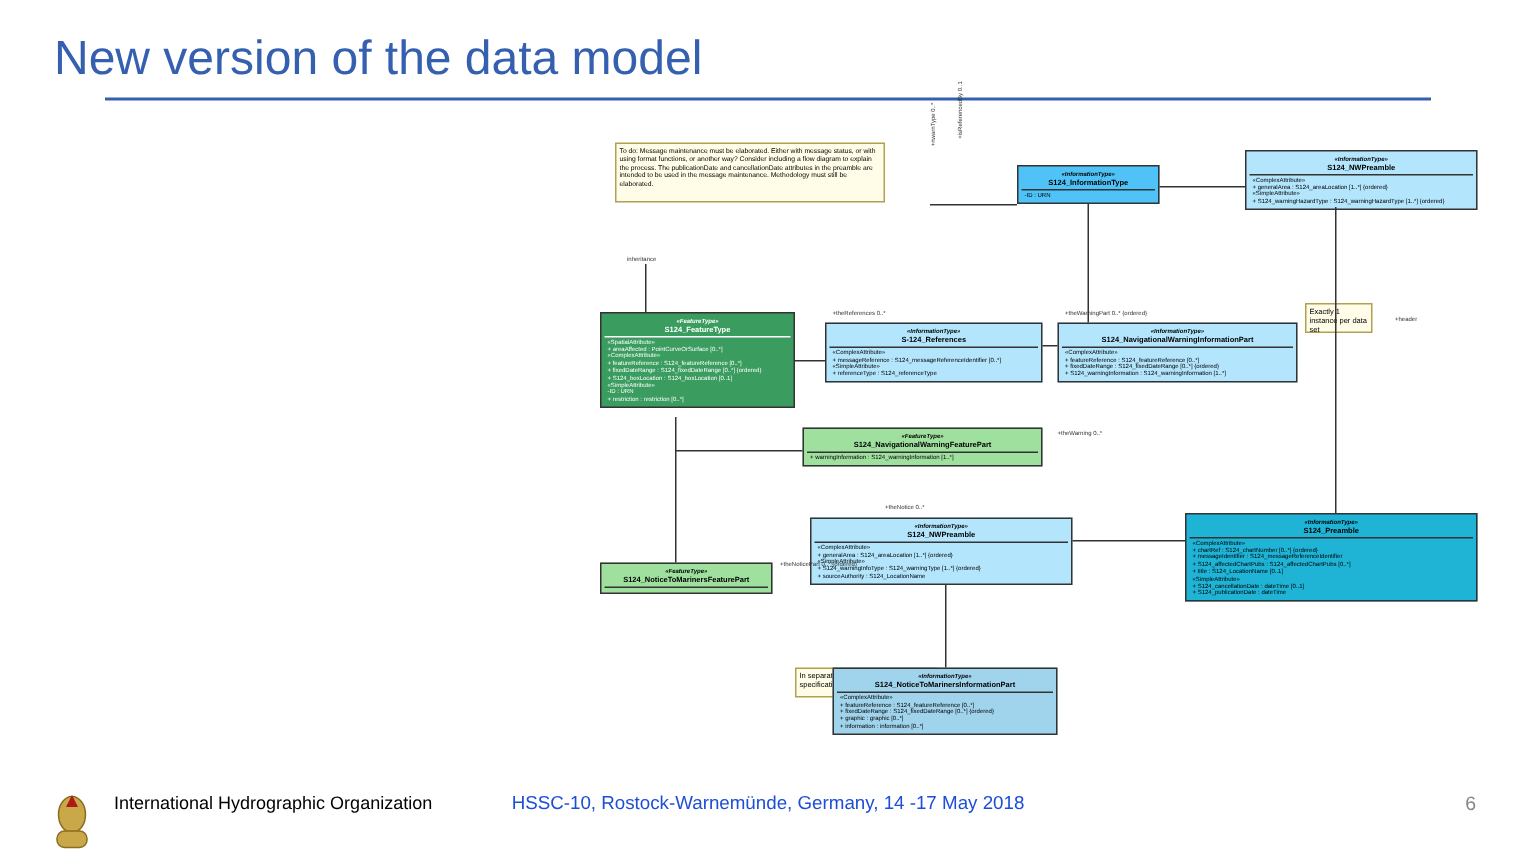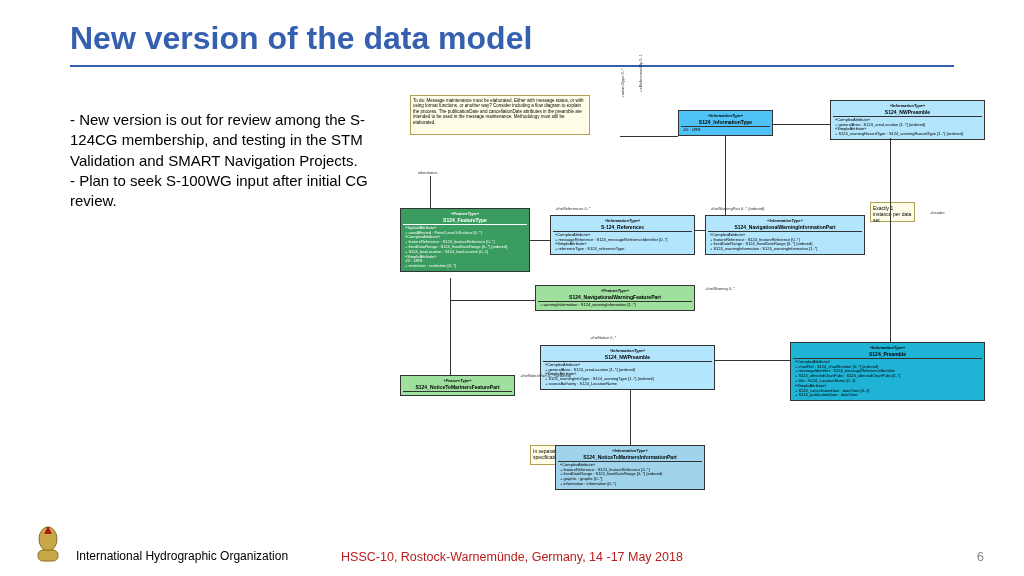--- a/index.html
+++ b/index.html
@@ -1,52 +1,50 @@
 <!DOCTYPE html>
 <html><head>
 <meta charset="utf-8">
 <style>
   *{box-sizing:border-box;margin:0;padding:0}
   body{width:1024px;height:576px;background:#fff;font-family:"Segoe UI",Arial,sans-serif;position:relative;overflow:hidden}
   .slide{width:100%;height:100%;position:relative}
-  .title{color:#3560b0;font-size:32px;font-weight:700;padding:20px 0 8px 70px}
+  .title{color:#3560b0;font-size:32px;font-weight:400;padding:20px 0 8px 36px}
   .title-underline{height:2px;background:#3560b0;margin:0 70px 0 70px}
   .body-text{position:absolute;left:70px;top:110px;width:310px;font-size:15px;color:#000;line-height:1.35}
   .diagram{position:absolute;left:390px;top:90px;width:610px;height:420px;font-size:5px}
   .box{position:absolute;border:1px solid #333;padding:2px;line-height:1.2}
   .box-header{text-align:center;font-weight:bold;border-bottom:1px solid #333;padding:1px 0;margin-bottom:1px}
   .stereo{font-style:italic;font-size:4px}
   .attr{font-size:4px;padding-left:2px}
   .note{background:#fffde7;border:1px solid #b0a050}
   .green-dark{background:#3a9c5e}
   .green-mid{background:#9fe09f}
   .cyan-light{background:#b3e5fc}
   .cyan-mid{background:#4fc3f7}
   .cyan-dark{background:#1fb3d6}
   .grey{background:#a0d4ec}
   .line{position:absolute;background:#333}
   .lbl{position:absolute;font-size:4px;color:#333}
-  .footer{position:absolute;bottom:12px;left:0;right:0;height:48px;display:flex;align-items:flex-end}
+  .footer{position:absolute;bottom:0;left:0;right:0;height:48px;display:flex;align-items:flex-start}
   .logo{width:36px;height:40px;margin-left:30px;position:relative}
   .logo svg{width:100%;height:100%}
   .org{margin-left:10px;font-size:12px;line-height:1.25}
   .org-en{color:#000}
   .org-fr{font-style:italic;color:#444}
-  .meeting{position:absolute;left:0;right:0;text-align:center;font-size:12.5px;color:#b91c1c}
+  .meeting{position:absolute;left:0;right:0;text-align:center;font-size:12.5px;color:#1d4ed8}
   .pagenum{position:absolute;right:40px;font-size:13px;color:#888}
 </style>
 </head>
 <body>
 
 <div class="slide">
   <div class="title">New version of the data model</div>
   <div class="title-underline"></div>
 
-  <div class="body-text" style="white-space:pre-line">- New version is out for review among the S-124CG membership, and testing in the STM Validation and SMART Navigation Projects.
-- Plan to seek S-100WG input after initial CG review.</div>
 
   <div class="diagram">
 
     <div class="box note" style="left:20px;top:5px;width:180px;height:40px;font-size:4.5px">To do: Message maintenance must be elaborated. Either with message status, or with using format functions, or another way? Consider including a flow diagram to explain the process.
 
 The publicationDate and cancellationDate attributes in the preamble are intended to be used in the message maintenance. Methodology must still be elaborated.</div>
     <div class="box note" style="left:480px;top:112px;width:45px;height:20px">Exactly 1 instance per data set</div>
     <div class="box note" style="left:140px;top:355px;width:95px;height:20px">In separate hypothetical product specification for notice to mariners?</div>
 
     <div class="box cyan-mid" style="left:288px;top:20px;width:95px">

